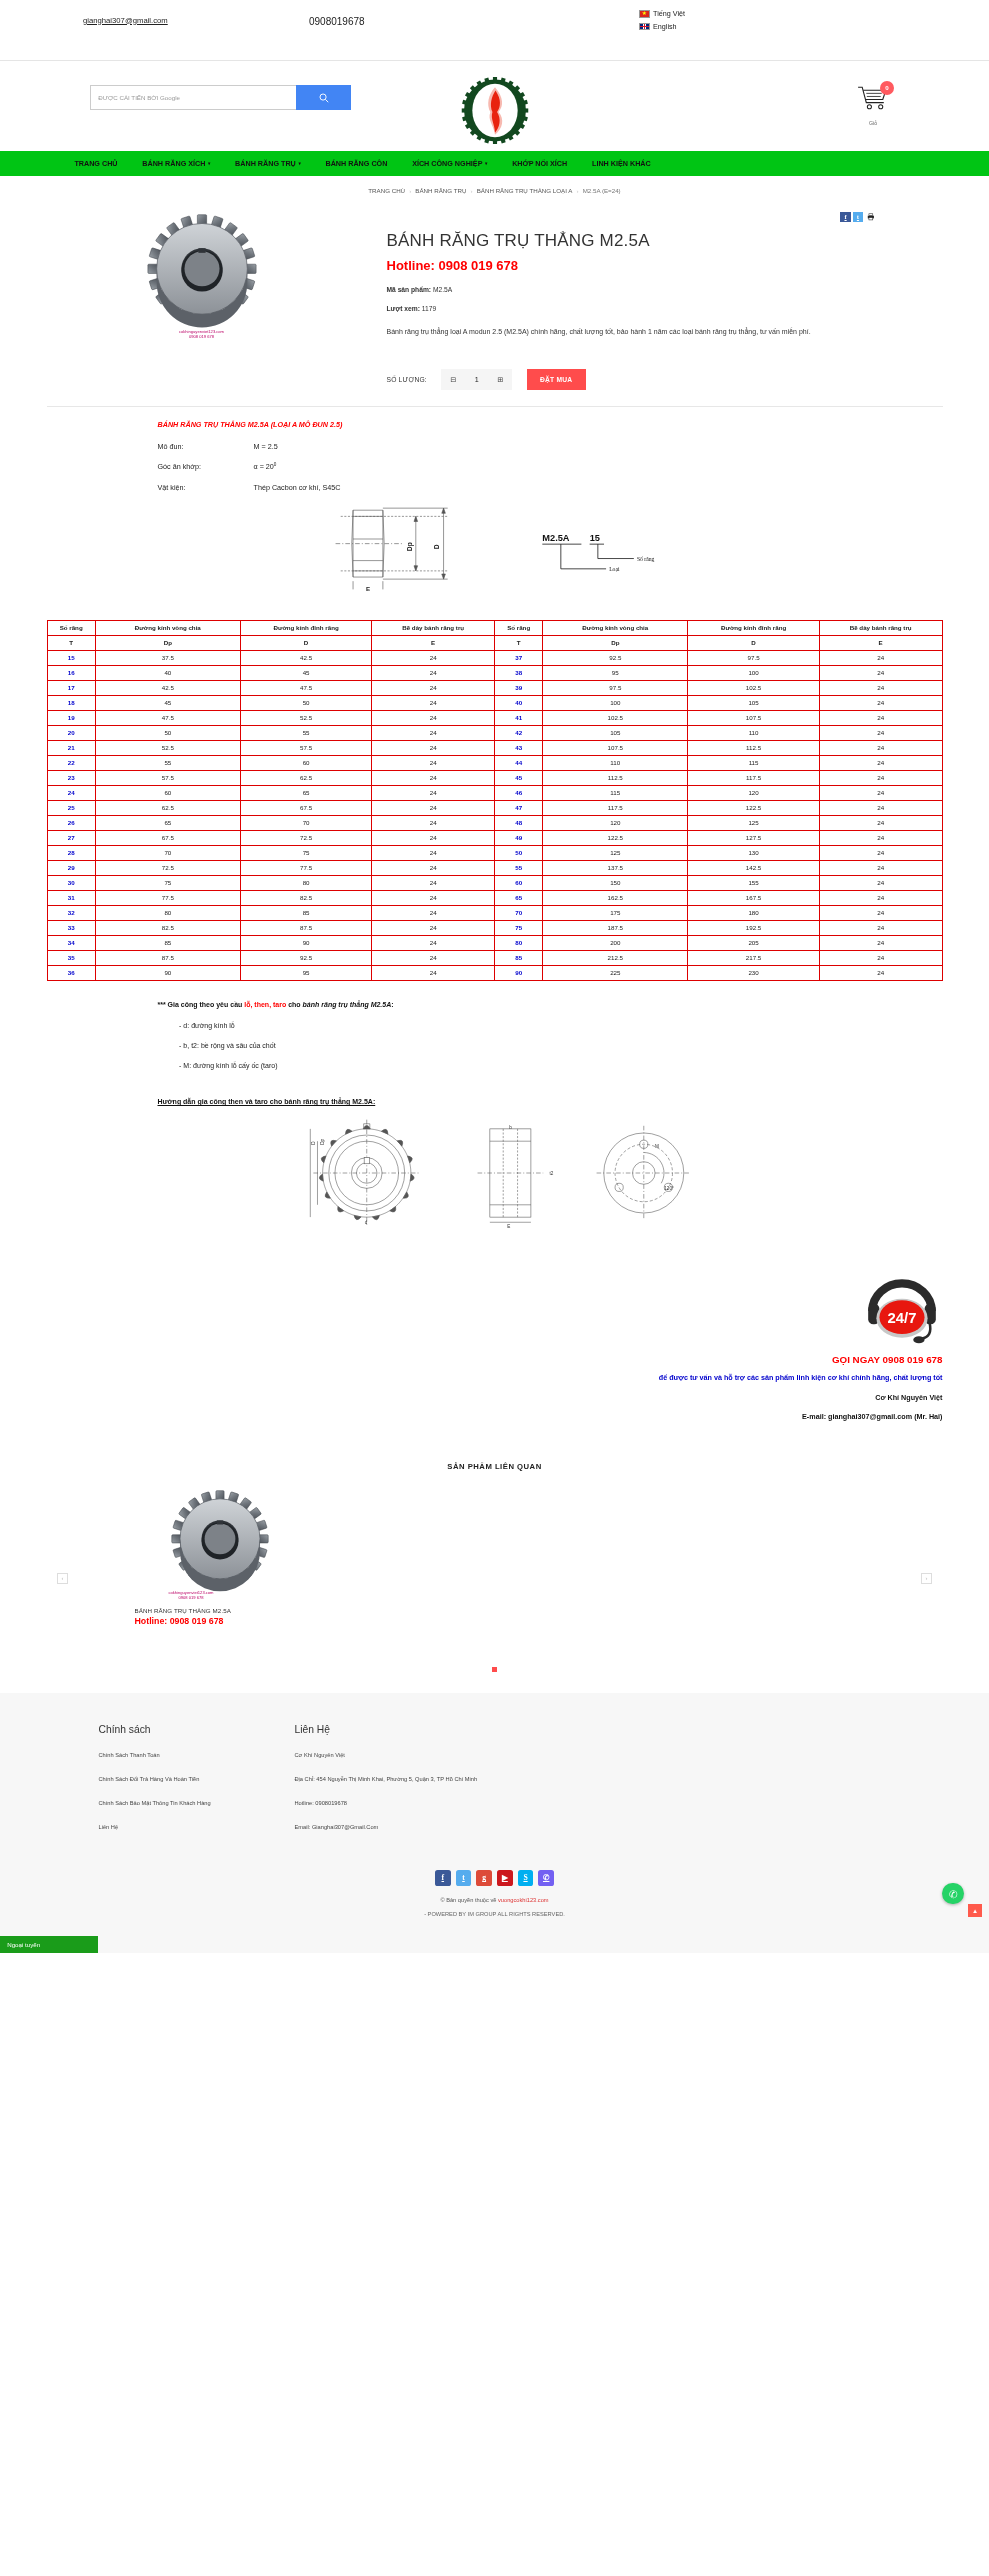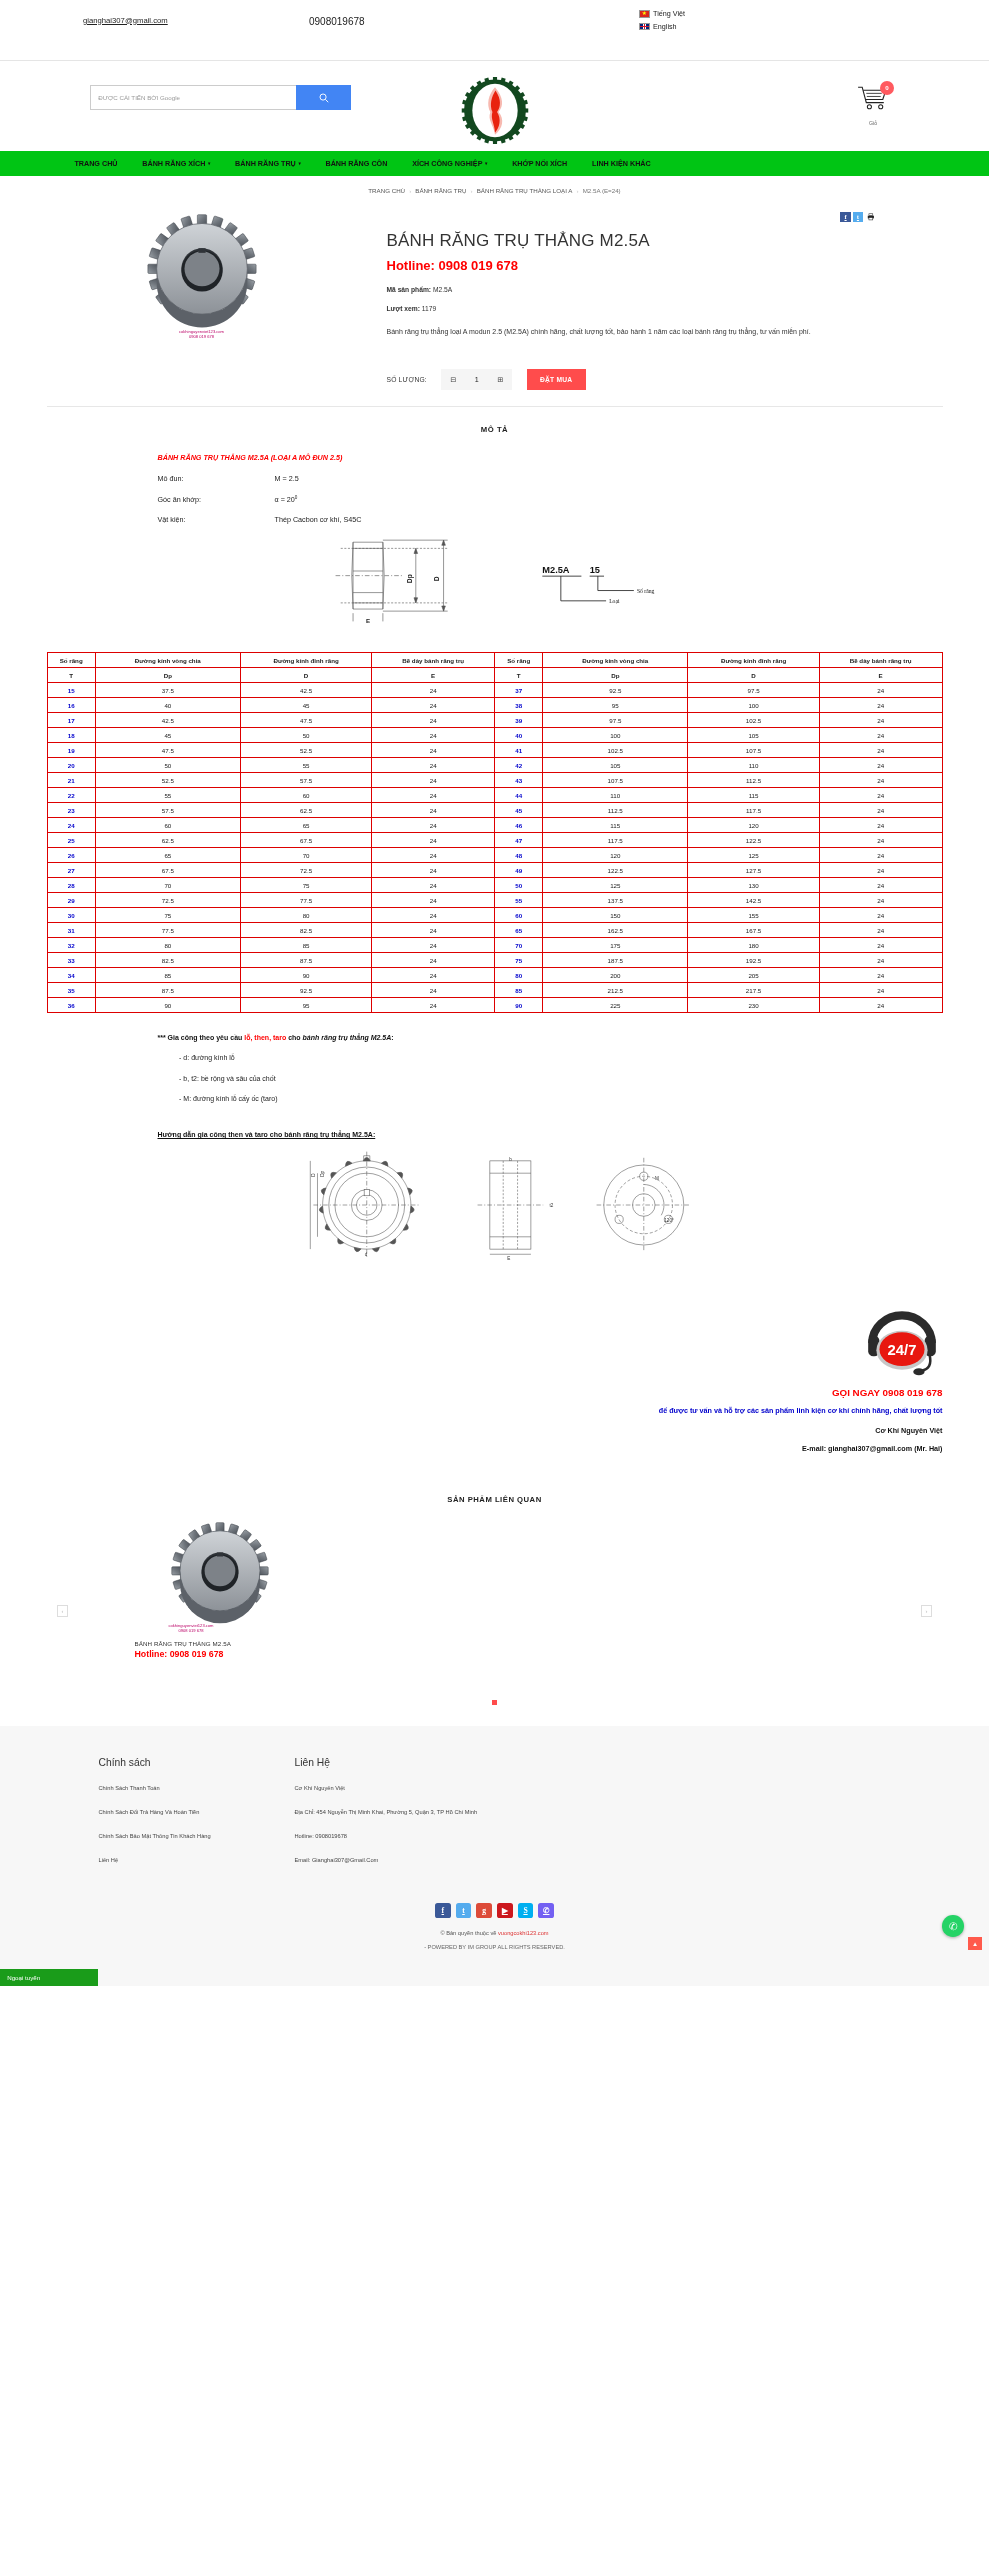--- a/index.html
+++ b/index.html
@@ -94,21 +94,21 @@
   .stepper .qval { width:23px; text-align:center; font-size:7.2px; color:#222; }
   .buybtn { background:#ff4c4c; color:#fff; border:none; font-size:6.7px; font-weight:bold;
             padding:0 13.4px; height:21.6px; cursor:pointer; letter-spacing:0.2px; }
 
   
   .hr { border-top:0.5px solid #e7e7e7; }
   .sect-title { text-align:center; font-size:7.7px; font-weight:bold; color:#222; letter-spacing:0.5px; padding:18.5px 0 5.2px; }
   .desc-body { padding:13.4px 0 5.2px; }
   .desc-h { color:#ff0000; font-weight:bold; font-style:italic; font-size:7.2px; padding-left:111px; margin-bottom:12.4px; }
   .specrow { display:flex; padding-left:111px; margin-bottom:11.3px; font-size:7.2px; color:#222; }
-  .spec-k { width:117px; }
+  .spec-k { width:96px; }
   .spec-v { }
   sup { font-size:4.6px; vertical-align:super; }
 
   
   .diag1 { margin:11.3px 0 15.5px; text-align:center; }
 
   
   .tablewrap { width:896px; margin:5.2px auto 0; }
   table.spec { border-collapse:collapse; width:100%; border:0.5px solid #d00; }
   table.spec th, table.spec td {
@@ -406,21 +406,20 @@
         <span class="qval">1</span>
         <button>⊞</button>
       </div>
       <button class="buybtn">ĐẶT MUA</button>
     </div>
   </div>
 </div>
 
 <div class="hr"></div>
 
-<div class="sect-title">MÔ TẢ</div>
 
 <div class="desc-body">
   <div class="desc-h">BÁNH RĂNG TRỤ THẲNG M2.5A (LOẠI A MÔ ĐUN 2.5)</div>
 
   <div class="specrow">
     <span class="spec-k">Mô đun:</span>
     <span class="spec-v">M = 2.5</span>
   </div>
   <div class="specrow">
     <span class="spec-k">Góc ăn khớp:</span>

